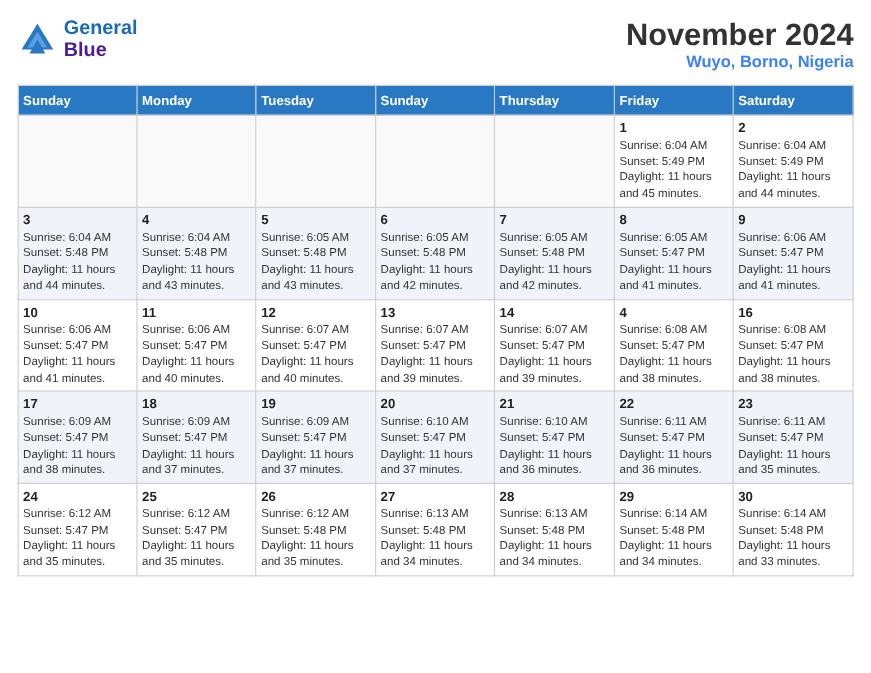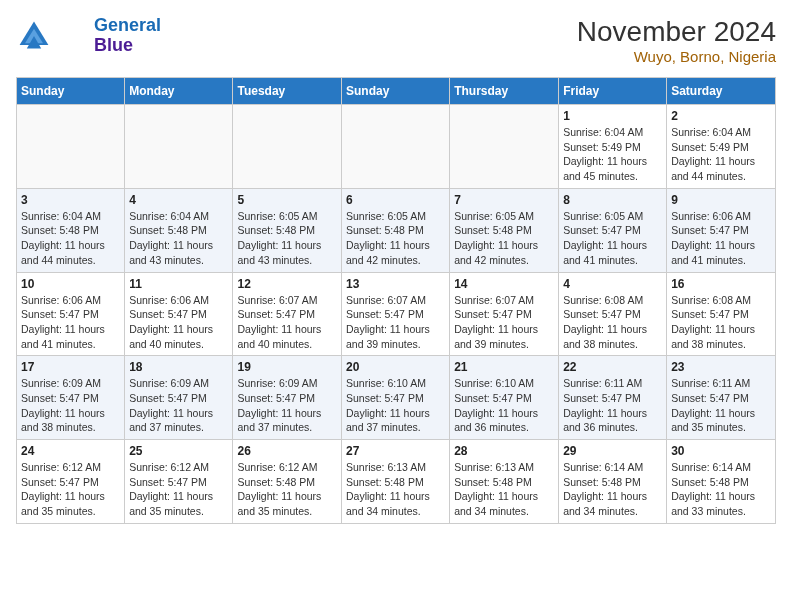--- a/index.html
+++ b/index.html
@@ -18,41 +18,40 @@
     }
     .logo {
       display: flex;
       align-items: center;
       gap: 6px;
     }
     .logo-text {
       font-size: 18px;
       font-weight: bold;
       line-height: 1.1;
-      margin-left: 36px;
     }
     .logo-text span {
       color: #1a6bb5;
     }
     .logo-icon {
       width: 36px;
       height: 36px;
     }
     .title-block {
       text-align: right;
     }
     .title-block h1 {
       font-size: 28px;
-      font-weight: normal;
+      font-weight: bold;
       color: #333;
     }
     .title-block h2 {
       font-size: 15px;
-      font-weight: normal;
-      color: #a16207;
+      font-weight: bold;
+      color: #3b82f6;
     }
     .calendar {
       width: 100%;
       border-collapse: collapse;
       font-size: 11px;
     }
     .calendar th {
       background: #2878c3;
       color: #fff;
       padding: 6px 4px;

